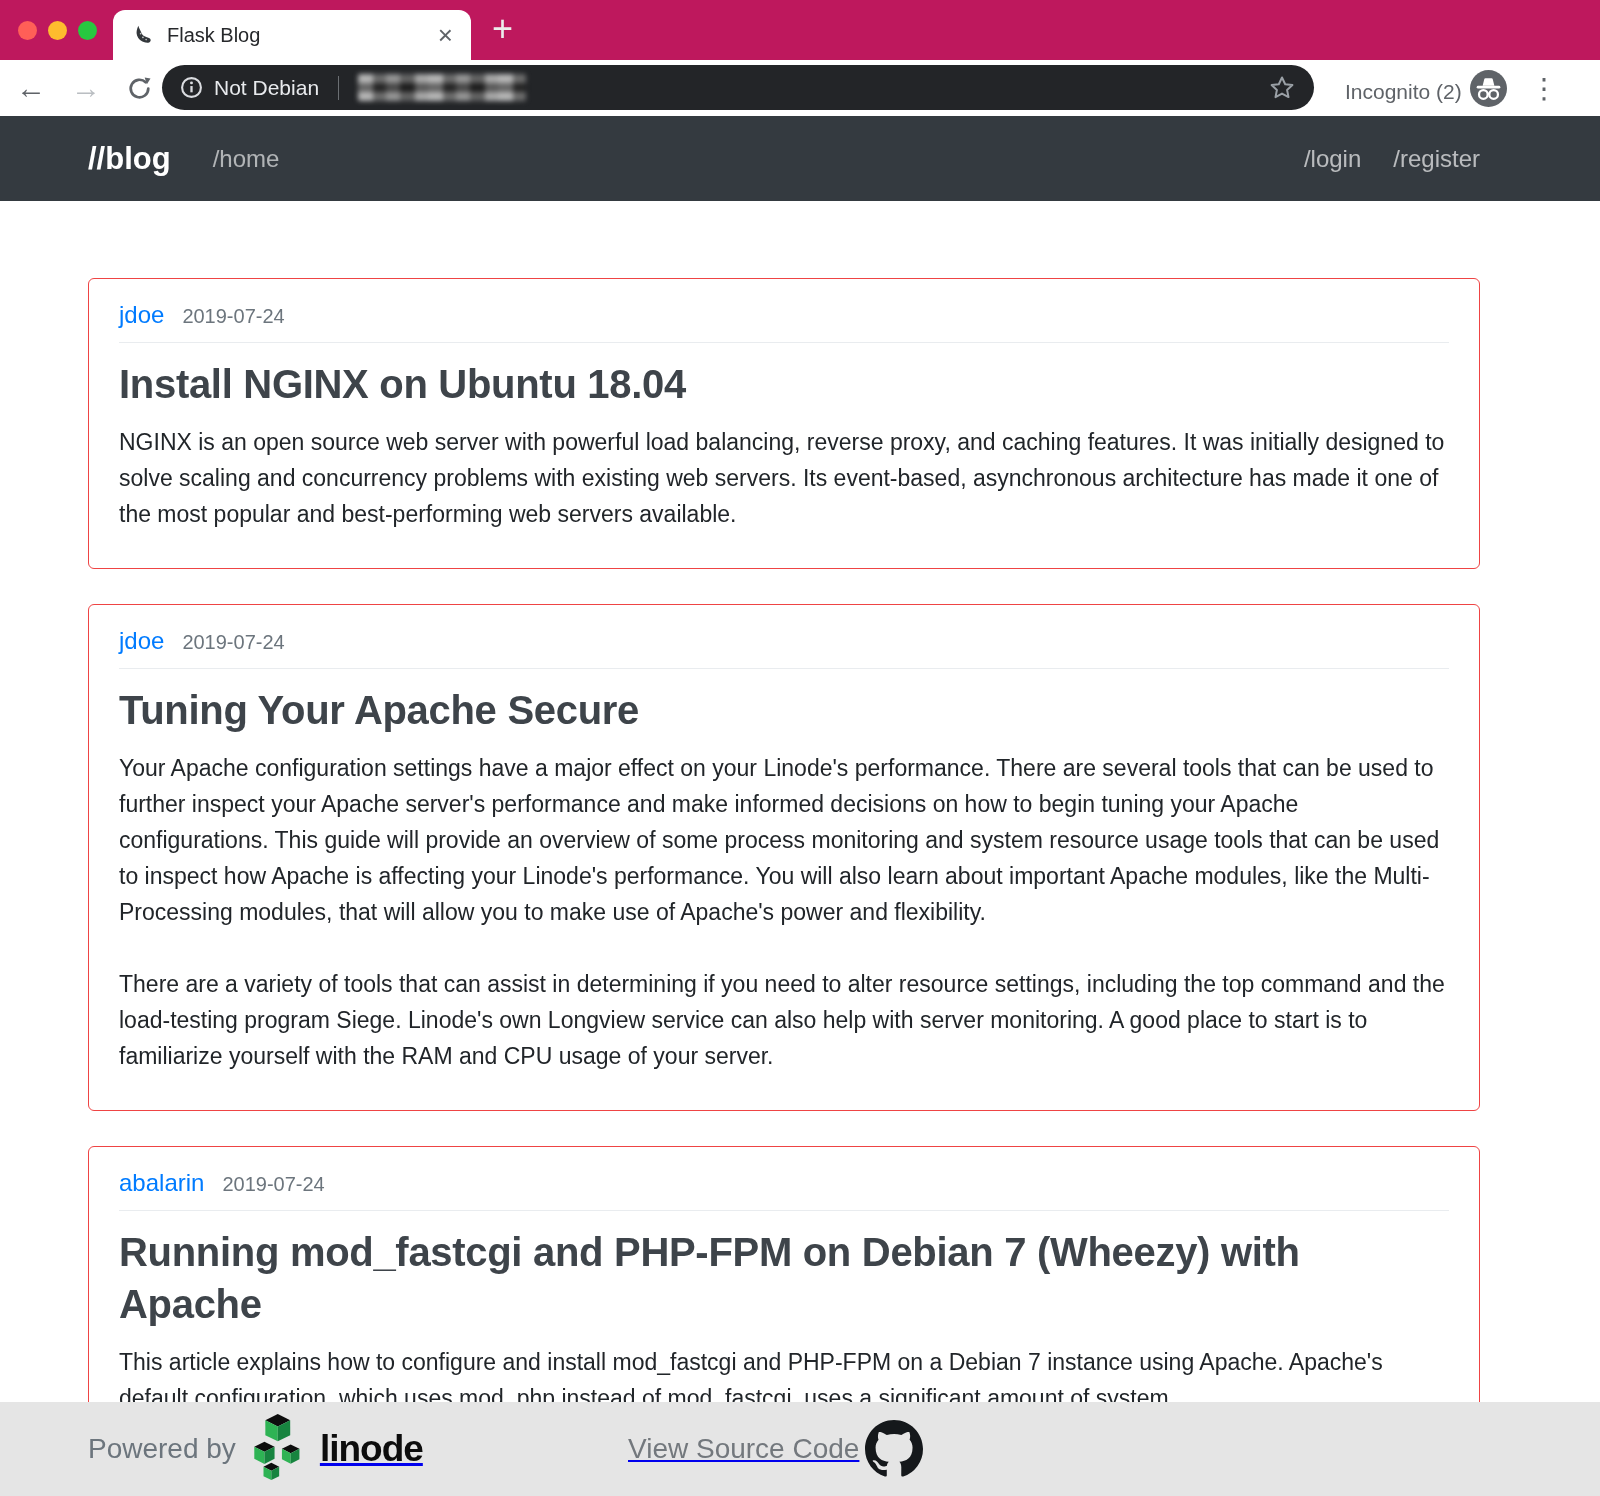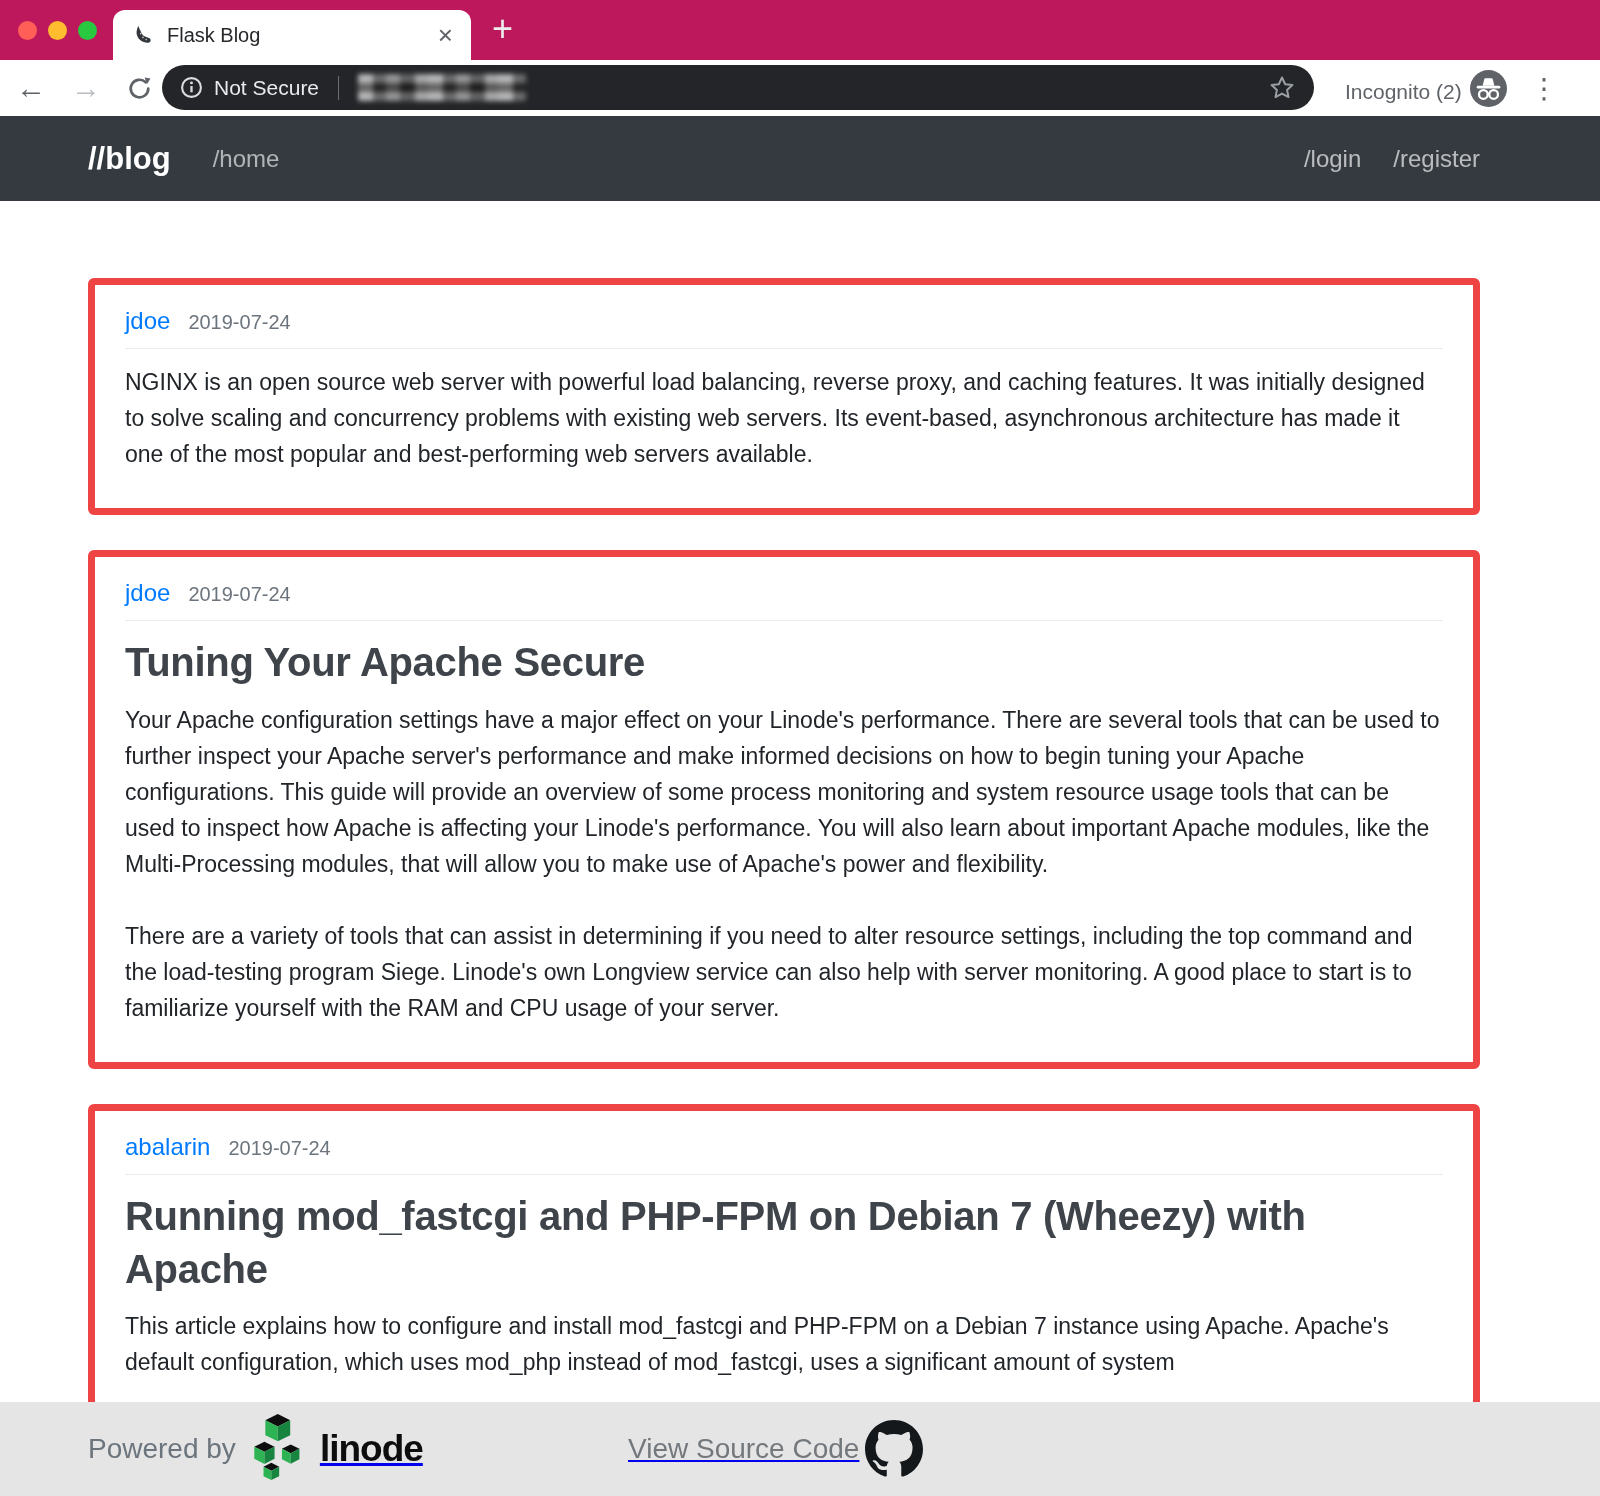--- a/index.html
+++ b/index.html
@@ -59,21 +59,21 @@
   }
   .brand { font-size: 31px; font-weight: 700; color: #ffffff; text-decoration: none; }
   .nav-left-link { margin-left: 42px; font-size: 24px; color: rgba(255,255,255,0.62); text-decoration: none; text-align: right; }
   .nav-right { margin-left: auto; display: flex; gap: 32px; }
   .nav-right a { font-size: 24px; color: rgba(255,255,255,0.66); text-decoration: none; }
 
   
   .content { padding: 77px 120px 0 88px; }
   .card {
     background: #ffffff;
-    border: 7px solid #ef4444;
+    border: 1px solid #ef4444;
     border-radius: 6px;
     padding: 22px 30px 36px 30px;
     margin-bottom: 35px;
   }
   .post-meta { display: flex; align-items: baseline; gap: 18px; }
   .post-author { font-size: 24px; color: #007bff; text-decoration: none; }
   .post-date { font-size: 20px; color: #6c757d; }
   .card hr { border: none; border-top: 1px solid #e9ecef; margin: 13px 0 15px 0; }
   .post-title {
     font-size: 40px; font-weight: 700; color: #3e444a;
@@ -127,21 +127,21 @@
       <path d="M19.8 12a7.8 7.8 0 1 1-2.3-5.5" stroke="#5f6368" stroke-width="2.4" fill="none" stroke-linecap="round"></path>
       <polygon points="16.6,2.2 21.8,3.2 18.6,8.2" fill="#5f6368"></polygon>
     </svg>
   </div>
   <div class="urlbar">
     <svg width="23" height="23" viewBox="0 0 22 22">
       <circle cx="11" cy="11" r="9" stroke="#dadce0" stroke-width="2" fill="none"></circle>
       <rect x="9.9" y="9.6" width="2.2" height="6" fill="#dadce0"></rect>
       <circle cx="11" cy="6.6" r="1.4" fill="#dadce0"></circle>
     </svg>
-    <span class="secure-label">Not Secure</span>
+    <span class="secure-label">Not Debian</span>
     <span class="url-divider"></span>
     <span class="url-redacted"></span>
     <span class="star-wrap">
       <svg width="28" height="28" viewBox="0 0 28 28">
         <path d="M14 3.5l3.2 6.7 7.2.9-5.3 4.9 1.4 7.1L14 19.6 7.5 23.1l1.4-7.1-5.3-4.9 7.2-.9z" fill="none" stroke="#9aa0a6" stroke-width="2" stroke-linejoin="round"></path>
       </svg>
     </span>
   </div>
   <span class="incog-label">Incognito (2)</span>
   <span class="incog-badge">
@@ -167,20 +167,21 @@
 </div>
 
 <div class="content">
 
   <div class="card">
     <div class="post-meta">
       <a href="#" class="post-author">jdoe</a>
       <span class="post-date">2019-07-24</span>
     </div>
     <hr>
+    <h2 class="post-title">Install NGINX on Ubuntu 18.04</h2>
     <div class="post-body">
       <p>NGINX is an open source web server with powerful load balancing, reverse proxy, and caching features. It was initially designed to solve scaling and concurrency problems with existing web servers. Its event-based, asynchronous architecture has made it one of the most popular and best-performing web servers available.</p>
     </div>
   </div>
 
   <div class="card">
     <div class="post-meta">
       <a href="#" class="post-author">jdoe</a>
       <span class="post-date">2019-07-24</span>
     </div>

